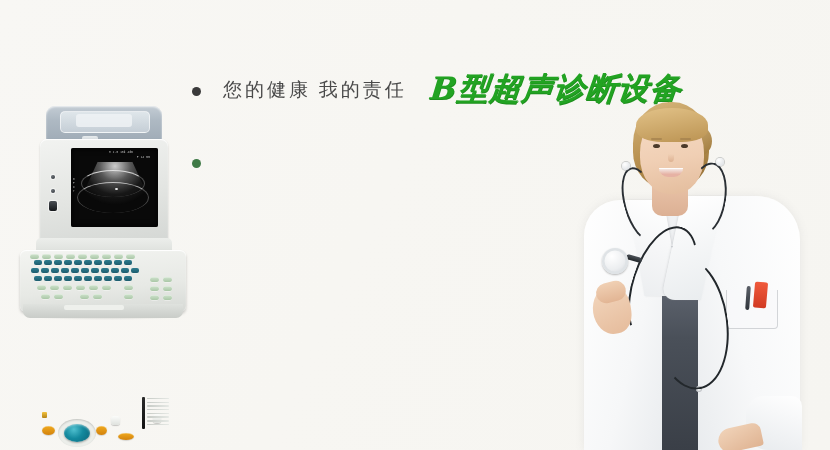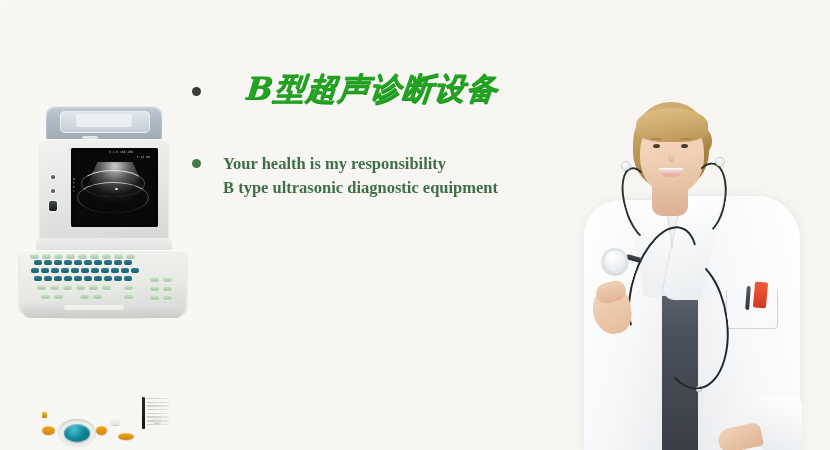--- a/index.html
+++ b/index.html
@@ -492,29 +492,26 @@
     </div>
 
     <div class="deck-front"></div>
     <div class="deck-lip"></div>
   </div>
 
   <div class="text-block">
 
     <div class="row-1">
       <span class="bullet dark"></span>
+      <span class="cn-tagline">您的健康 我的责任</span>
       <span class="cn-title">B型超声诊断设备</span>
     </div>
 
     <div class="row-2">
       <span class="bullet green"></span>
-      <span class="en-block">
-        <div>Your health is my responsibility</div>
-        <div>B type ultrasonic diagnostic equipment</div>
-      </span>
     </div>
 
   </div>
 
   <div class="doctor">
     <div class="d-coat-l"></div>
     <div class="d-coat-r"></div>
     <div class="d-shirt"></div>
     <div class="d-lapel-l"></div>
     <div class="d-lapel-r"></div>

